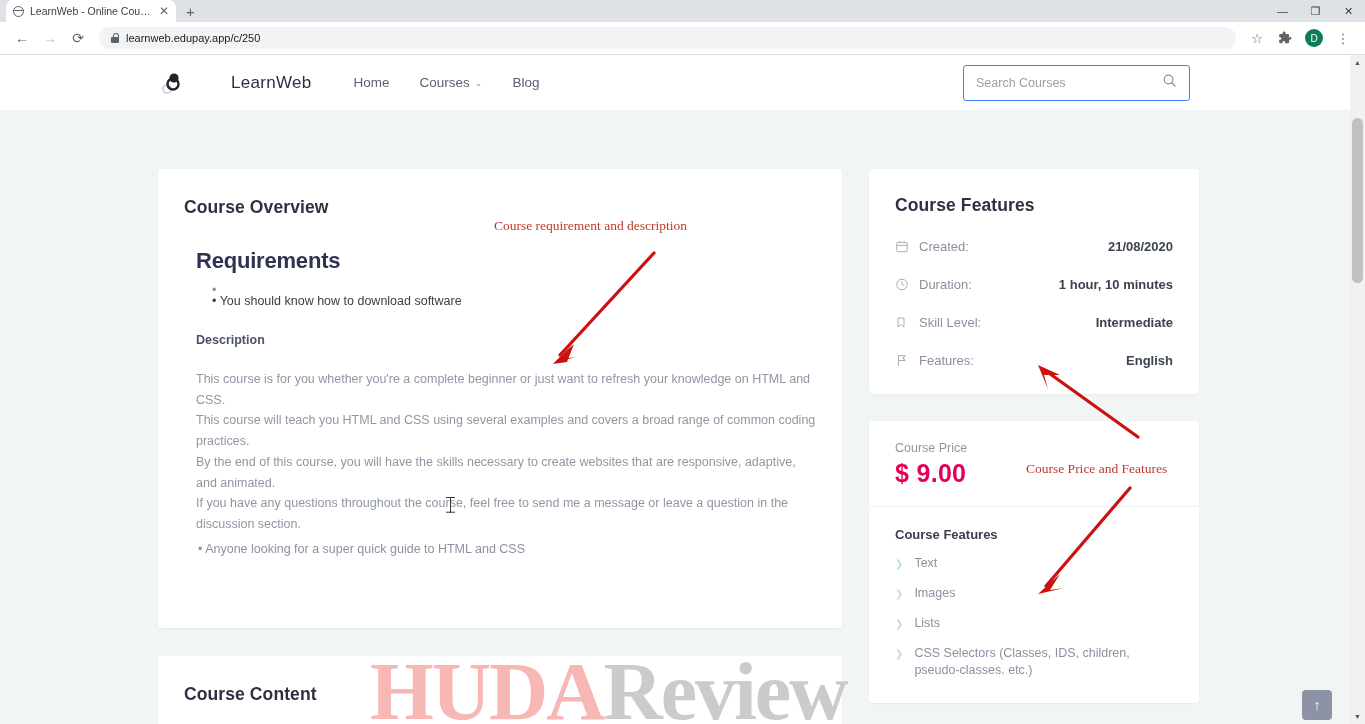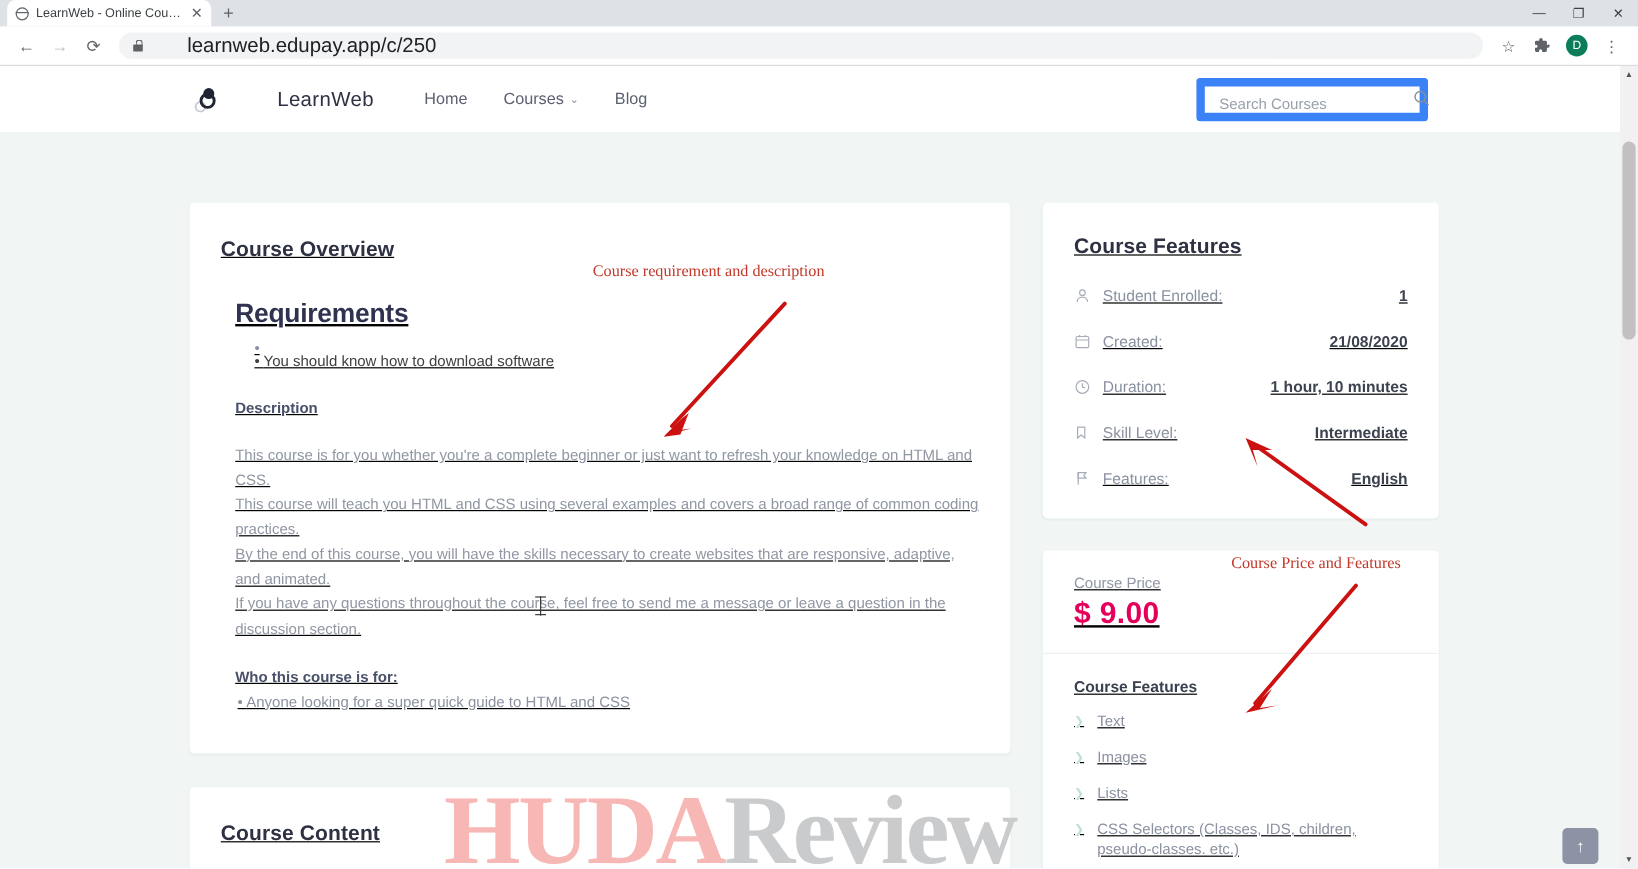--- a/index.html
+++ b/index.html
@@ -41,52 +41,52 @@
   .nav-btn { width:26px; height:26px; display:flex; align-items:center; justify-content:center;
              color:#5f6368; font-size:14px; cursor:pointer; border-radius:50%; }
   .nav-btn.disabled { color:#bdc1c6; }
   .omnibox {
     flex:1; height:22px; background:#f1f3f4; border-radius:11px;
     display:flex; align-items:center; padding:0 12px; gap:7px; margin:0 6px; cursor:text;
   }
   .lock { width:8px; height:10px; position:relative; flex:none; }
   .lock::before{content:"";position:absolute;bottom:0;left:0;width:8px;height:6px;background:#5f6368;border-radius:1px;}
   .lock::after{content:"";position:absolute;top:0;left:1.8px;width:4.4px;height:5px;border:1.3px solid #5f6368;border-bottom:none;border-radius:3px 3px 0 0;}
-  .url { font-size:17px; color:#202124;margin-left:30px; }
+  .url { font-size:11px; color:#202124; }
   .tb-icon { width:26px; height:26px; display:flex;align-items:center;justify-content:center;
              color:#5f6368; font-size:13px; cursor:pointer;}
   .avatar { width:18px; height:18px; border-radius:50%; background:#0b7d5b; color:#fff;
             font-size:10px; display:flex; align-items:center; justify-content:center; margin:0 5px; cursor:pointer;}
 
   
   .viewport { position:relative; width:1365px; height:669px; background:#f1f6f5; overflow:hidden; }
 
   .site-header {
     height: 55px; background:#fff; display:flex; align-items:center;
     padding: 0 160px 0 160px; width:1350px;
   }
   .brand { display:flex; align-items:center; gap:4px; margin-right:42px; }
   .brand-logo { width:26px; height:22px; position:relative; flex:none; }
   .brand-name { font-size:17px; color:#2d3142; letter-spacing:.3px;margin-left:41px; }
   .nav { display:flex; gap:30px; align-items:center; }
   .nav-link { font-size:13.5px; color:#5b6170; cursor:pointer; display:flex; align-items:center; gap:5px;}
   .caret { font-size:9px; color:#8b9099; }
   .searchbox {
-    margin-left:auto; width:193px; height:36px; border:7px solid #3b82f6; border-radius:3px;
-    display:flex; align-items:flex-end; padding:0 12px; background:#fff; cursor:text;
+    margin-left:auto; width:227px; height:36px; border:1px solid #3b82f6; border-radius:3px;
+    display:flex; align-items:center; padding:0 12px; background:#fff; cursor:text;
   }
   .searchbox input {
     border:none; outline:none; flex:1; font-size:12.5px; color:#6d7480;
     font-family:"Liberation Sans", sans-serif; background:transparent;
   }
   .searchbox input::placeholder{ color:#9aa1ab; }
   .col-main { position:absolute; left:158px; top:114px; width:684px; }
   .col-side { position:absolute; left:869px; top:114px; width:330px; }
 
-  .card { background:#fff; border-radius:4px; box-shadow:0 1px 2px rgba(20,40,60,.05);text-decoration:underline; }
+  .card { background:#fff; border-radius:4px; box-shadow:0 1px 2px rgba(20,40,60,.05); }
 
   .card-overview { padding: 28px 26px 0 26px; height:459px; }
   .h-section { font-size:17.5px; color:#2d3142; font-weight:bold; letter-spacing:.1px;}
   .req-title { font-size:22px; color:#2f3350; font-weight:bold; margin:30px 0 0 12px; letter-spacing:-.2px;}
   .req-list { margin: 6px 0 0 28px; }
   .req-list li { font-size:12.5px; color:#404040; line-height:20px; list-style:none; }
   .req-list li::before { content:"• "; }
   .req-list li.empty { color:#8b93a0; height:11px; }
   .sub-h { font-size:12.5px; font-weight:bold; color:#49506a; margin:22px 0 0 12px;}
   .body-copy { margin: 22px 0 0 12px; }
@@ -228,47 +228,36 @@
         </ul>
 
         <div class="sub-h">Description</div>
         <div class="body-copy">
           <p>This course is for you whether you're a complete beginner or just want to refresh your knowledge on HTML and CSS.</p>
           <p>This course will teach you HTML and CSS using several examples and covers a broad range of common coding practices.</p>
           <p>By the end of this course, you will have the skills necessary to create websites that are responsive, adaptive, and animated.</p>
           <p>If you have any questions throughout the course, feel free to send me a message or leave a question in the discussion section.</p>
         </div>
 
-        <div class="who-h">Who this course is for:</div>
         <ul class="who-list">
           <li>Anyone looking for a super quick guide to HTML and CSS</li>
         </ul>
       </div>
 
       <div class="card card-content">
         <div class="h-section">Course Content</div>
 
       </div>
     </div>
 
     <div class="col-side">
 
       <div class="card card-features">
         <div class="h-section">Course Features</div>
 
-        <div class="feat-row">
-          <span class="feat-ico">
-            <svg width="14" height="15" viewBox="0 0 24 24" fill="none" stroke="#a7adb8" stroke-width="1.7">
-              <circle cx="12" cy="7.5" r="4"></circle>
-                <path d="M4.5 21c0-4.2 3.4-7 7.5-7s7.5 2.8 7.5 7"></path>
-            </svg>
-          </span>
-          <span class="feat-label">Student Enrolled:</span>
-          <span class="feat-val">1</span>
-        </div>
 
         <div class="feat-row">
           <span class="feat-ico">
             <svg width="14" height="15" viewBox="0 0 24 24" fill="none" stroke="#a7adb8" stroke-width="1.7">
               <rect x="3" y="5" width="18" height="16" rx="2"></rect>
                 <line x1="3" y1="10" x2="21" y2="10"></line>
               <line x1="8" y1="3" x2="8" y2="6"></line>
                 <line x1="16" y1="3" x2="16" y2="6"></line>
             </svg>
           </span>

